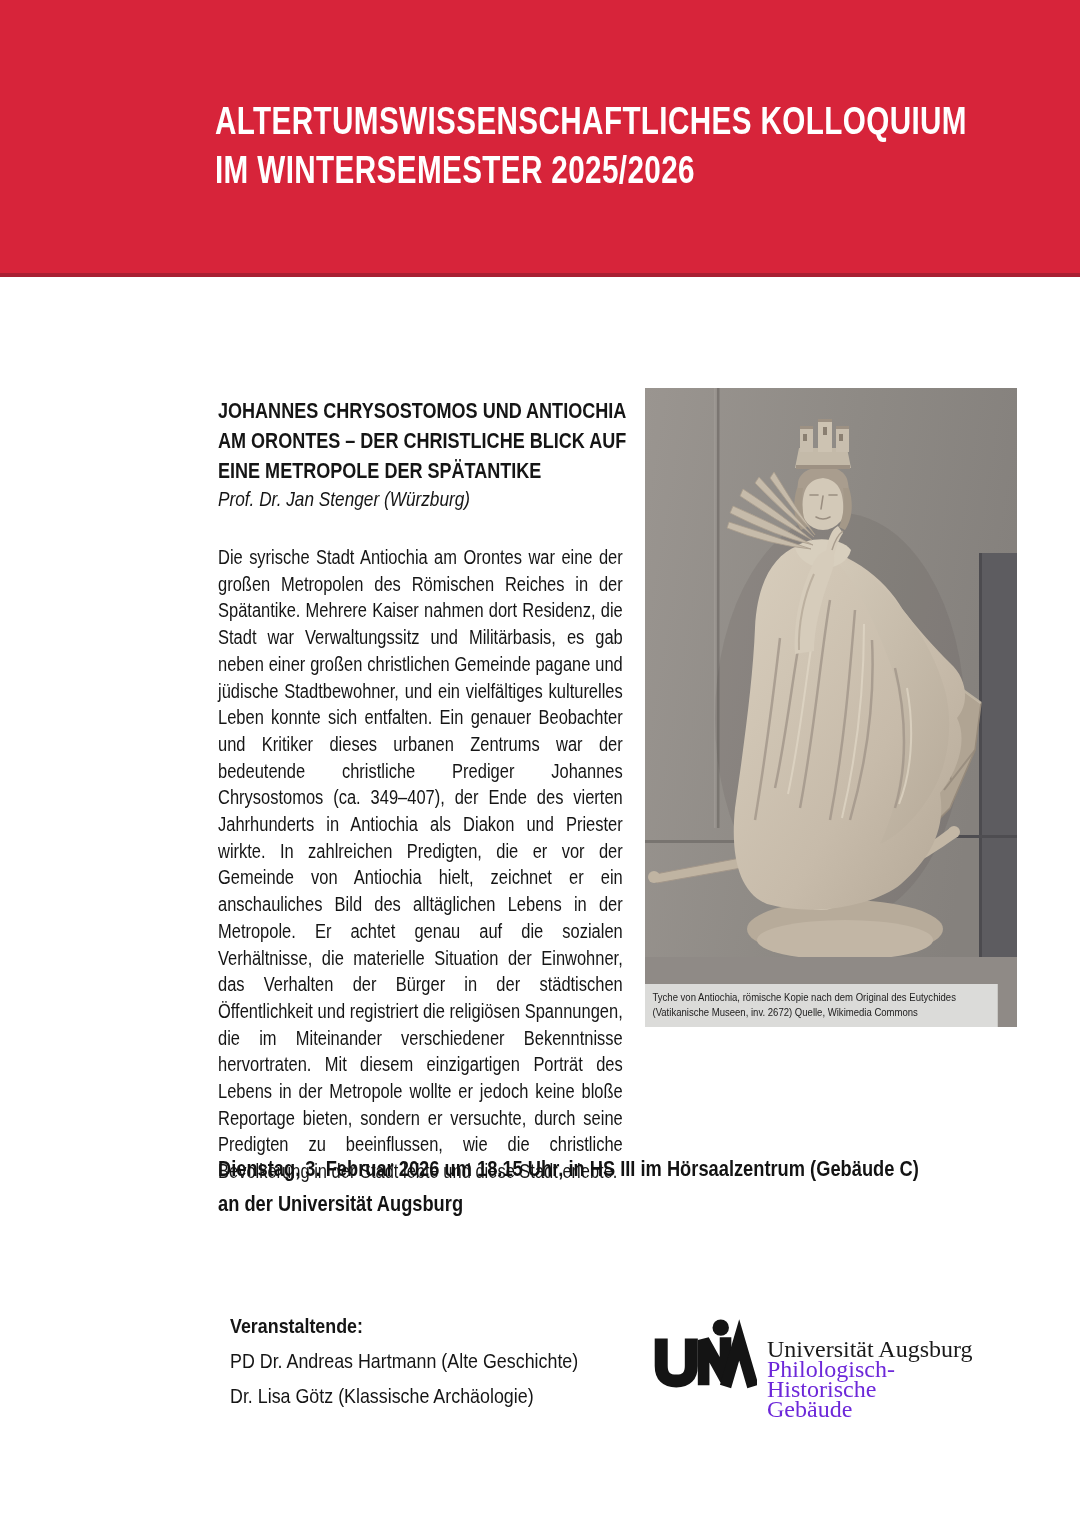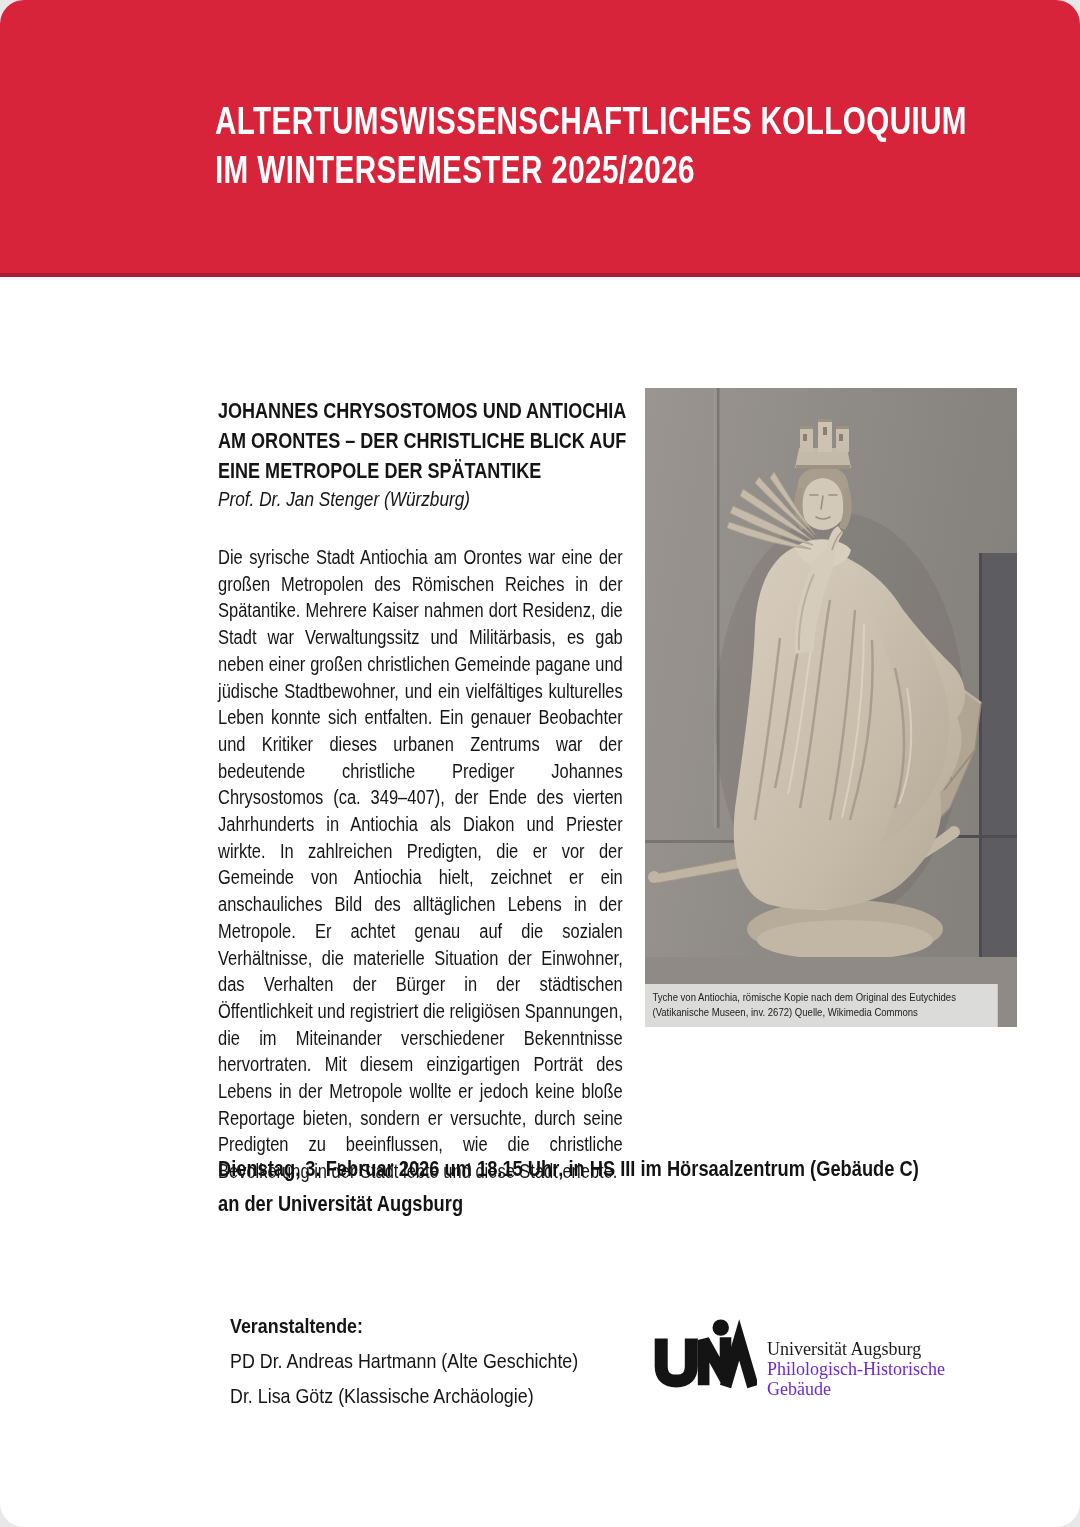--- a/index.html
+++ b/index.html
@@ -1,19 +1,19 @@
 <!DOCTYPE html>
 <html><head>
 <meta charset="utf-8">
 <style>
   html,body{margin:0;padding:0;background:#e8e8e8;}
   .page{
     position:relative;width:1080px;height:1527px;margin:0 auto;
     background:#ffffff;overflow:hidden;
-    font-family:"Liberation Sans", sans-serif;color:#111;border-radius:24px;
+    font-family:"Liberation Sans", sans-serif;color:#111;
   }
   
   .banner{
     position:absolute;left:0;top:0;width:1080px;height:273px;
     background:#d7243a;border-bottom:4px solid #a81f32;
   }
   .banner-title{
     position:absolute;left:215px;top:97px;width:1000px;
     color:#ffffff;font-size:38px;font-weight:700;line-height:49px;
     letter-spacing:.5px;
@@ -59,21 +59,21 @@
     position:absolute;left:230px;top:1308px;width:470px;
     font-size:21px;line-height:35px;
     transform:scaleX(0.85);transform-origin:0 0;white-space:nowrap;color:#151515;
   }
   .organizers .org-heading{font-weight:700;}
   
   .logo{position:absolute;left:653px;top:1313px;width:330px;height:100px;}
   .logo-mark{position:absolute;left:0;top:4px;}
   .logo-text{
     position:absolute;left:114px;top:26px;
-    font-family:"Liberation Serif", serif;font-size:18px;line-height:20px;
+    font-family:"Liberation Serif", serif;font-size:24px;line-height:20px;
   }
   .logo-text .uni{color:#1a1a1a;}
   .logo-text .fac{color:#6d28d9;}
 </style>
 </head>
 <body>
 
 <div class="page">
 
   <header class="banner">

